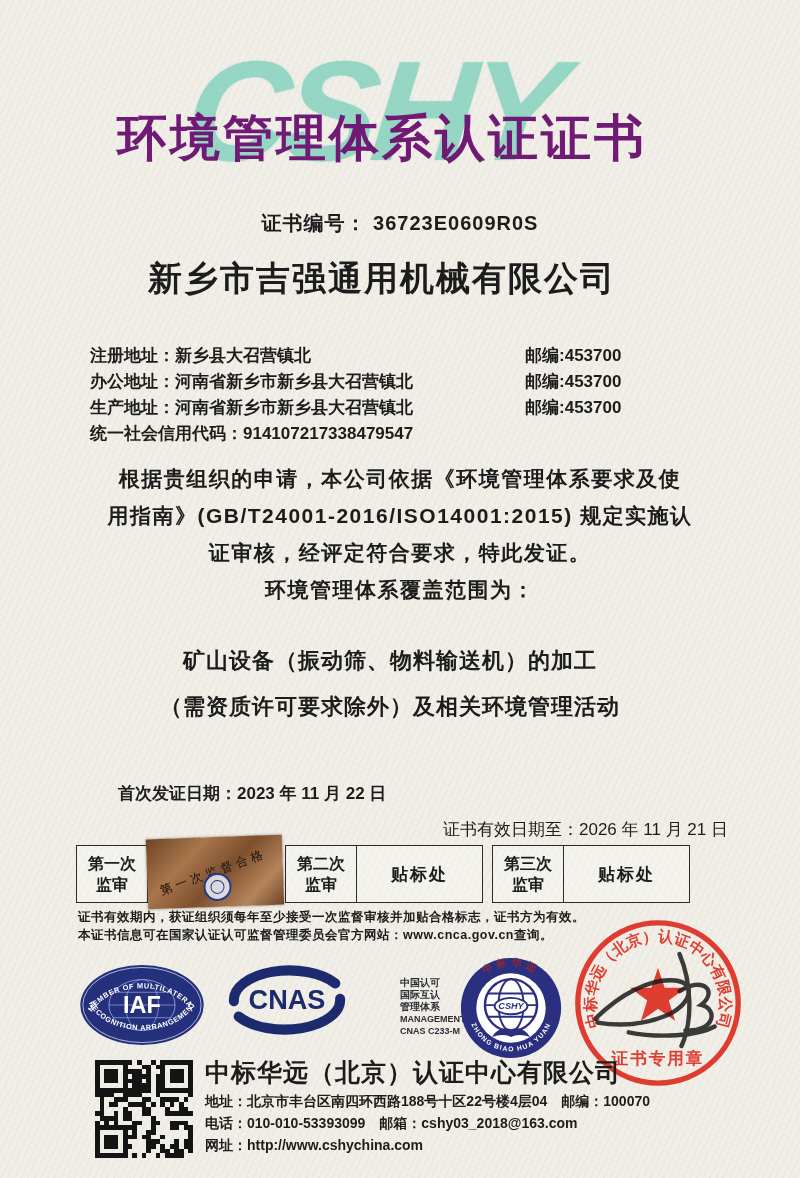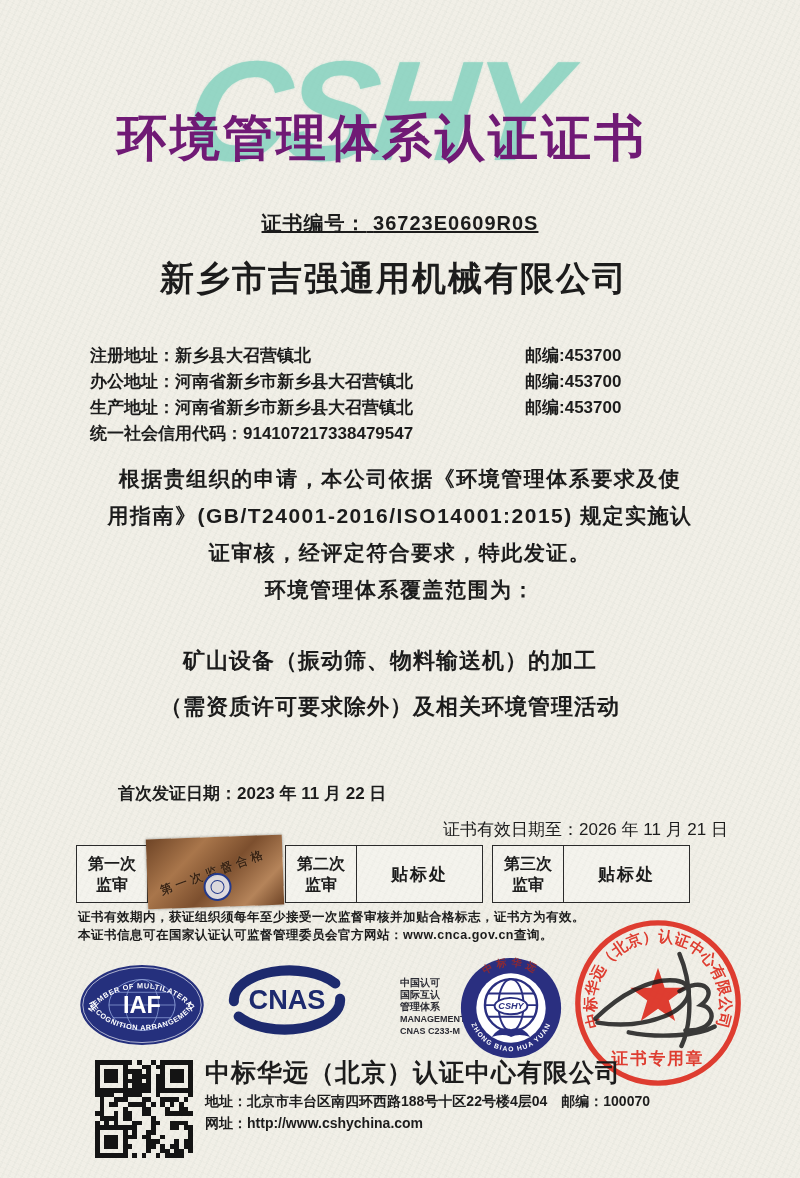--- a/index.html
+++ b/index.html
@@ -23,22 +23,22 @@
     font-size:142px;font-weight:bold;font-style:italic;
     color:#7fd0bd;opacity:.8;letter-spacing:-6px;
     transform:skewX(-6deg);
     text-shadow:0 0 2px rgba(127,208,189,.6);
     line-height:1;
   }
   .cert-title{
     left:0;top:105px;width:764px;text-align:center;
     font-size:50px;font-weight:bold;letter-spacing:3px;color:#701a75;
   }
-  .cert-no-row{left:0;top:210px;width:800px;text-align:center;font-size:20px;font-weight:bold;letter-spacing:1px;text-decoration:underline;}
-  .company-name{left:16px;top:256px;width:756px;text-align:center;font-size:34px;font-weight:bold;letter-spacing:2px;}
+  .cert-no-row{left:0;top:210px;width:800px;text-align:center;font-size:20px;font-weight:bold;letter-spacing:1px;}
+  .company-name{left:4px;top:256px;width:756px;text-align:center;font-size:34px;font-weight:bold;letter-spacing:2px;}
   
   .addr-block{left:90px;top:343px;width:620px;font-size:17px;font-weight:bold;line-height:26px;}
   .addr-row{position:relative;height:26px;white-space:nowrap;}
   .addr-postal{position:absolute;left:435px;top:0;}
   
   .body-par{left:48px;top:460px;width:704px;text-align:center;font-size:21px;font-weight:bold;line-height:37px;letter-spacing:1.5px;}
   
   .scope{left:0;top:638px;width:780px;text-align:center;font-size:22px;font-weight:bold;line-height:46px;letter-spacing:1px;}
   
   .date-issue{left:118px;top:782px;font-size:17px;font-weight:bold;}
@@ -690,15 +690,18 @@
     <div class="qd"></div>
     <div></div>
     <div></div>
   </div>
 <div class="abs footer-company">中标华远（北京）认证中心有限公司</div>
 <div class="abs footer-lines">
   <div class="row">
     <span>地址：</span><span>北京市丰台区南四环西路188号十区22号楼4层04　邮编：100070</span>
   </div>
   <div class="row">
+    <span>电话：</span><span>010-010-53393099　邮箱：cshy03_2018@163.com</span>
+  </div>
+  <div class="row">
     <span>网址：</span><span>http://www.cshychina.com</span>
   </div>
 </div>
 
 </body></html>

